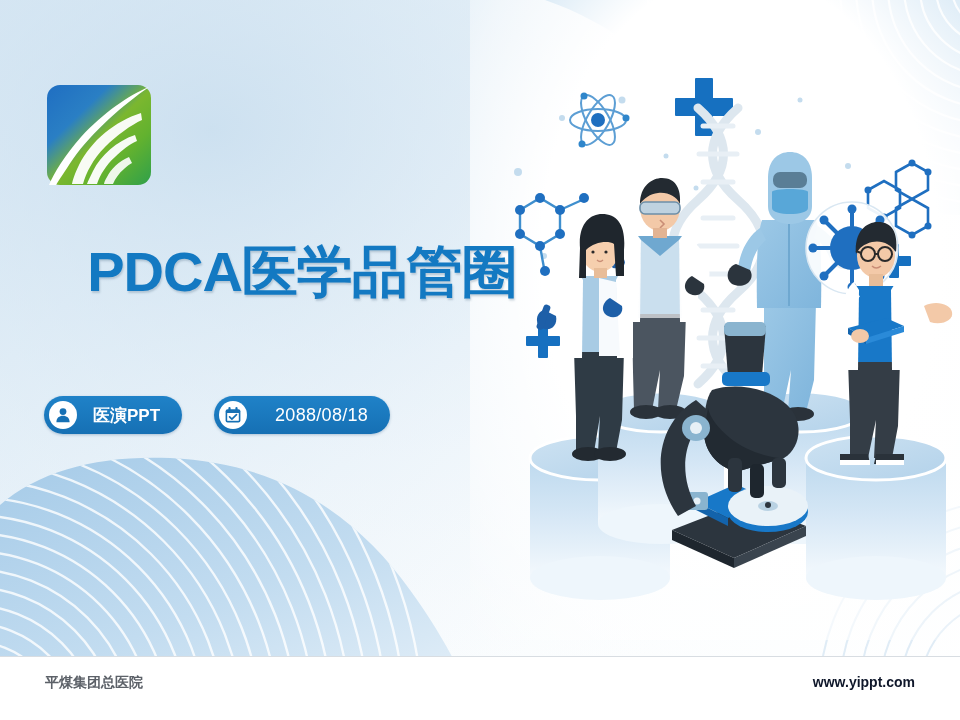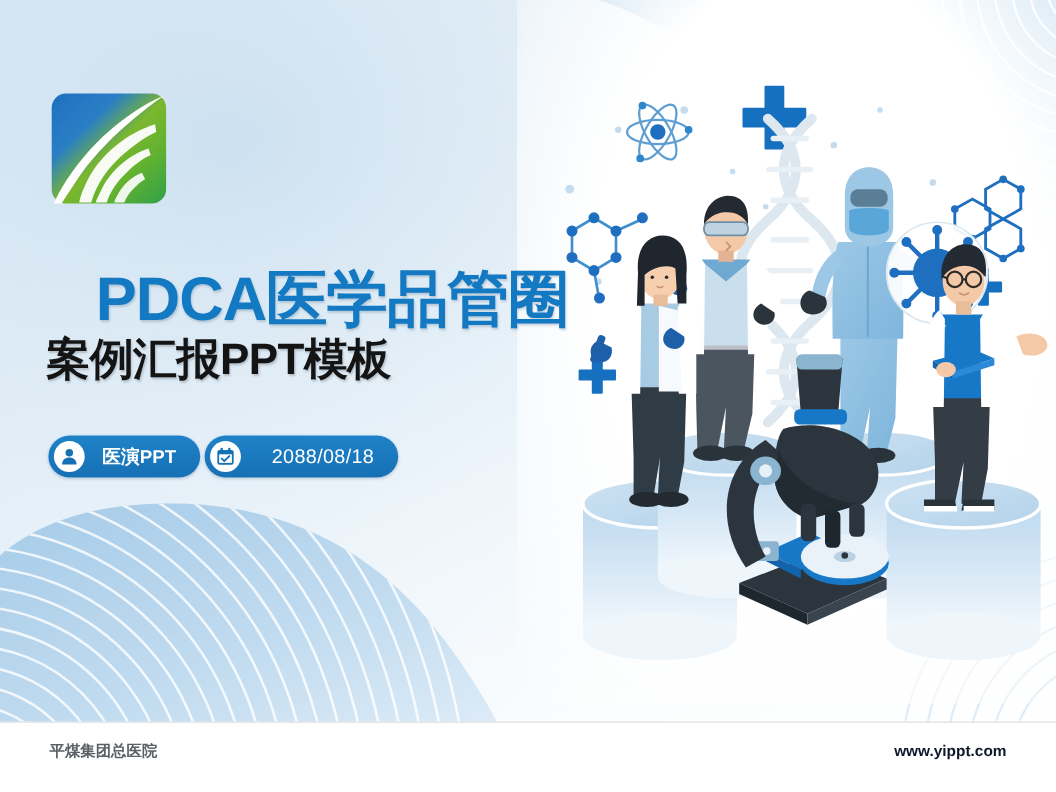--- a/index.html
+++ b/index.html
@@ -24,21 +24,21 @@
   
   #title-block{position:absolute;left:42px;top:243px;width:520px;}
   #main-title{font-size:56px;line-height:1.02;font-weight:bold;color:#1379c2;
               letter-spacing:-1px;white-space:nowrap;
               text-shadow:1px 2px 2px rgba(60,90,120,.25);text-align:center;}
   #sub-title{margin-top:6px;font-size:40px;line-height:1.05;font-weight:bold;
              color:#141414;letter-spacing:-0.5px;white-space:nowrap;
              text-shadow:1px 2px 2px rgba(60,70,80,.28);}
 
   
-  #meta-row{position:absolute;left:44px;top:396px;display:flex;gap:4px;align-items:flex-start;}
+  #meta-row{position:absolute;left:44px;top:396px;display:flex;gap:32px;align-items:flex-start;}
   .pill{display:flex;align-items:center;height:38px;border-radius:19px;
         background:linear-gradient(180deg,#1f82c8 0%,#1670b4 100%);
         padding:0 22px 0 5px;box-shadow:0 1px 3px rgba(20,70,120,.28);}
   .pill .ico{width:28px;height:28px;border-radius:50%;background:#ffffff;
              display:flex;align-items:center;justify-content:center;flex:0 0 auto;}
   .pill .ico svg{display:block;}
   .pill .txt{color:#ffffff;font-size:17px;font-weight:bold;margin-left:16px;white-space:nowrap;}
   #pill-date .txt{font-weight:normal;font-size:18px;letter-spacing:.3px;margin-left:28px;}
 
   
@@ -168,21 +168,20 @@
       <path d="M104,4 C78,22 48,48 28,76 C20,88 14,97 11,102 L4,102 C9,90 20,72 36,54 C58,30 84,12 104,4 Z" fill="#ffffff"></path>
 
       <path d="M96,30 C70,38 46,58 34,82 C30,90 28,96 27,101 L38,101 C41,90 48,76 60,64 C72,52 86,42 97,37 Z" fill="#ffffff" opacity=".95"></path>
       <path d="M90,52 C72,58 56,72 48,88 C45,94 43,98 42,101 L52,101 C55,92 61,82 70,74 C77,67 85,61 92,58 Z" fill="#ffffff" opacity=".95"></path>
       <path d="M84,74 C74,78 66,86 62,94 C60,97 59,100 59,101 L68,101 C70,96 74,90 79,86 C82,83 85,81 87,80 Z" fill="#ffffff" opacity=".9"></path>
     </svg>
   </div>
 
   <div id="title-block">
     <div id="main-title">PDCA医学品管圈</div>
-    <div id="sub-title">案例汇报PPT模板</div>
   </div>
 
   <div id="meta-row">
 
     <div class="pill" id="pill-author">
       <span class="ico">
         <svg width="20" height="20" viewBox="0 0 20 20" xmlns="http://www.w3.org/2000/svg">
           <circle cx="10" cy="6.6" r="3.4" fill="#1670b4"></circle>
           <path d="M3.4,17.2 C3.4,12.9 6.3,10.8 10,10.8 C13.7,10.8 16.6,12.9 16.6,17.2 Z" fill="#1670b4"></path>
         </svg>

